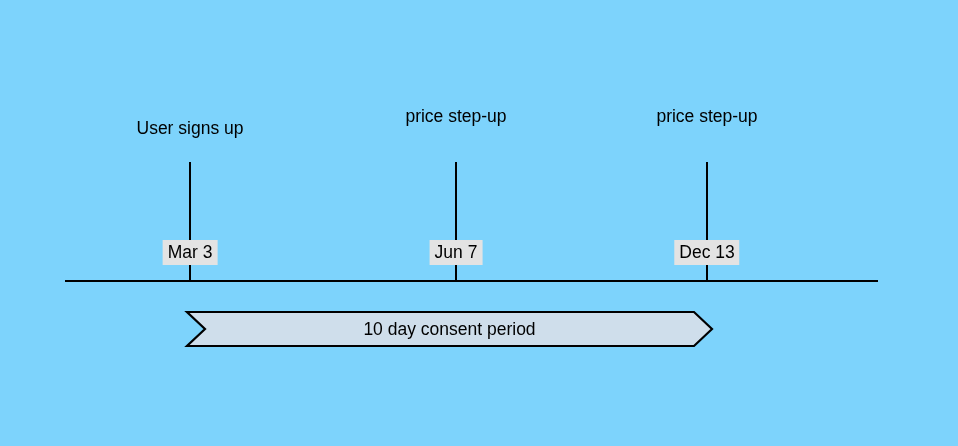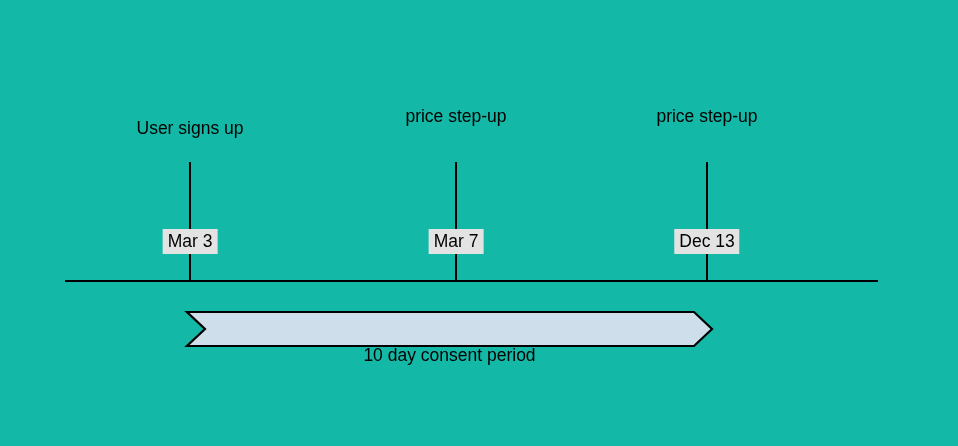--- a/index.html
+++ b/index.html
@@ -8,21 +8,21 @@
     background: #ffffff;
   }
   body {
     font-family: "Liberation Sans", sans-serif;
     -webkit-font-smoothing: antialiased;
   }
   #canvas {
     position: relative;
     width: 958px;
     height: 446px;
-    background: #14b8a6;
+    background: #7dd3fc;
     overflow: hidden;
   }
   
   .axis-line {
     position: absolute;
     left: 65px;
     top: 280px;
     width: 813px;
     height: 2px;
     background: #000000;
@@ -53,21 +53,21 @@
     color: #000000;
     white-space: nowrap;
   }
   .marker-caption.one-line { top: 116px; }
   .marker-caption.two-line { top: 104px; }
   .marker-caption .cap-line { display: block; }
   .marker-date {
     position: absolute;
     left: 50%;
     transform: translateX(-50%);
-    top: 229px;
+    top: 240px;
     font-size: 17.5px;
     line-height: 22px;
     color: #000000;
     background: #e3e3e3;
     padding: 1px 5px 2px 5px;
     white-space: nowrap;
   }
   
   .period-banner {
     position: absolute;
@@ -88,21 +88,20 @@
     right: 0;
     top: 0;
     height: 34px;
     display: flex;
     align-items: center;
     justify-content: center;
     font-size: 17.5px;
     color: #000000;
     white-space: nowrap;
     pointer-events: none;
-    margin-top: 26px;
   }
 </style>
 </head>
 <body>
 
 <div id="canvas">
 
   <div class="axis-line"></div>
 
   <div class="marker" style="left:190px;">
@@ -111,21 +110,21 @@
       <span class="cap-line">User signs up</span>
     </div>
     <div class="marker-date">Mar 3</div>
   </div>
 
   <div class="marker" style="left:456px;">
     <div class="marker-stem"></div>
     <div class="marker-caption two-line">
       <span class="cap-line">price step-up</span>
     </div>
-    <div class="marker-date">Mar 7</div>
+    <div class="marker-date">Jun 7</div>
   </div>
 
   <div class="marker" style="left:707px;">
     <div class="marker-stem"></div>
     <div class="marker-caption two-line">
       <span class="cap-line">price step-up</span>
     </div>
     <div class="marker-date">Dec 13</div>
   </div>
 

